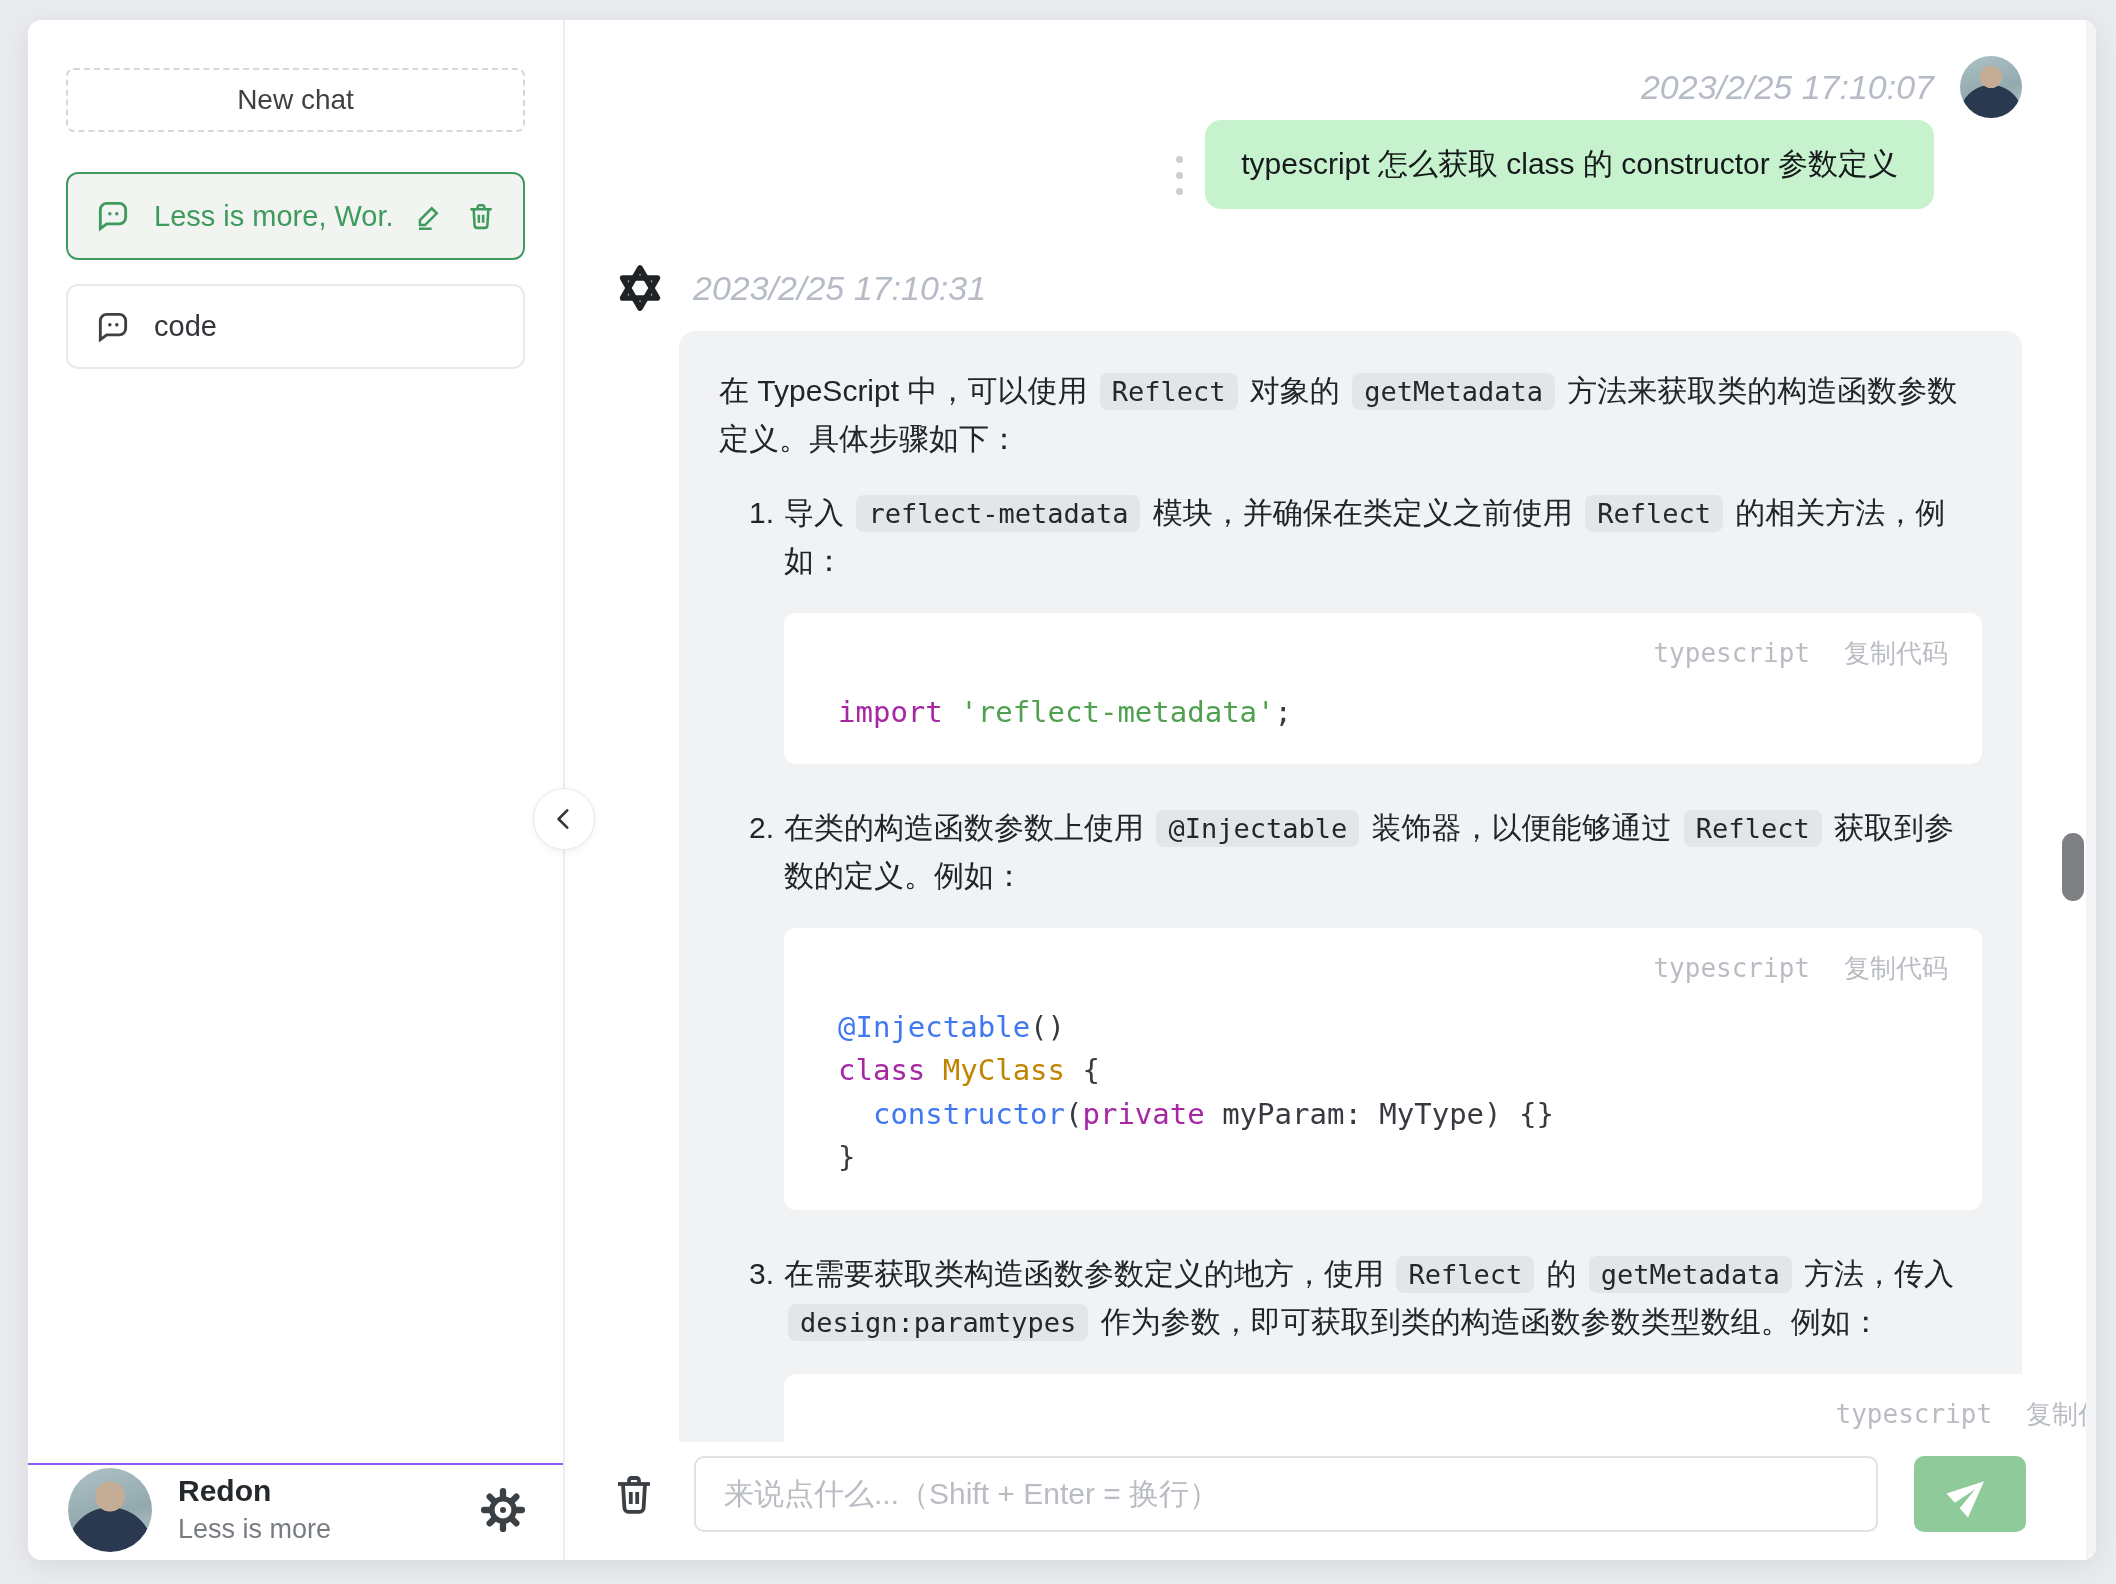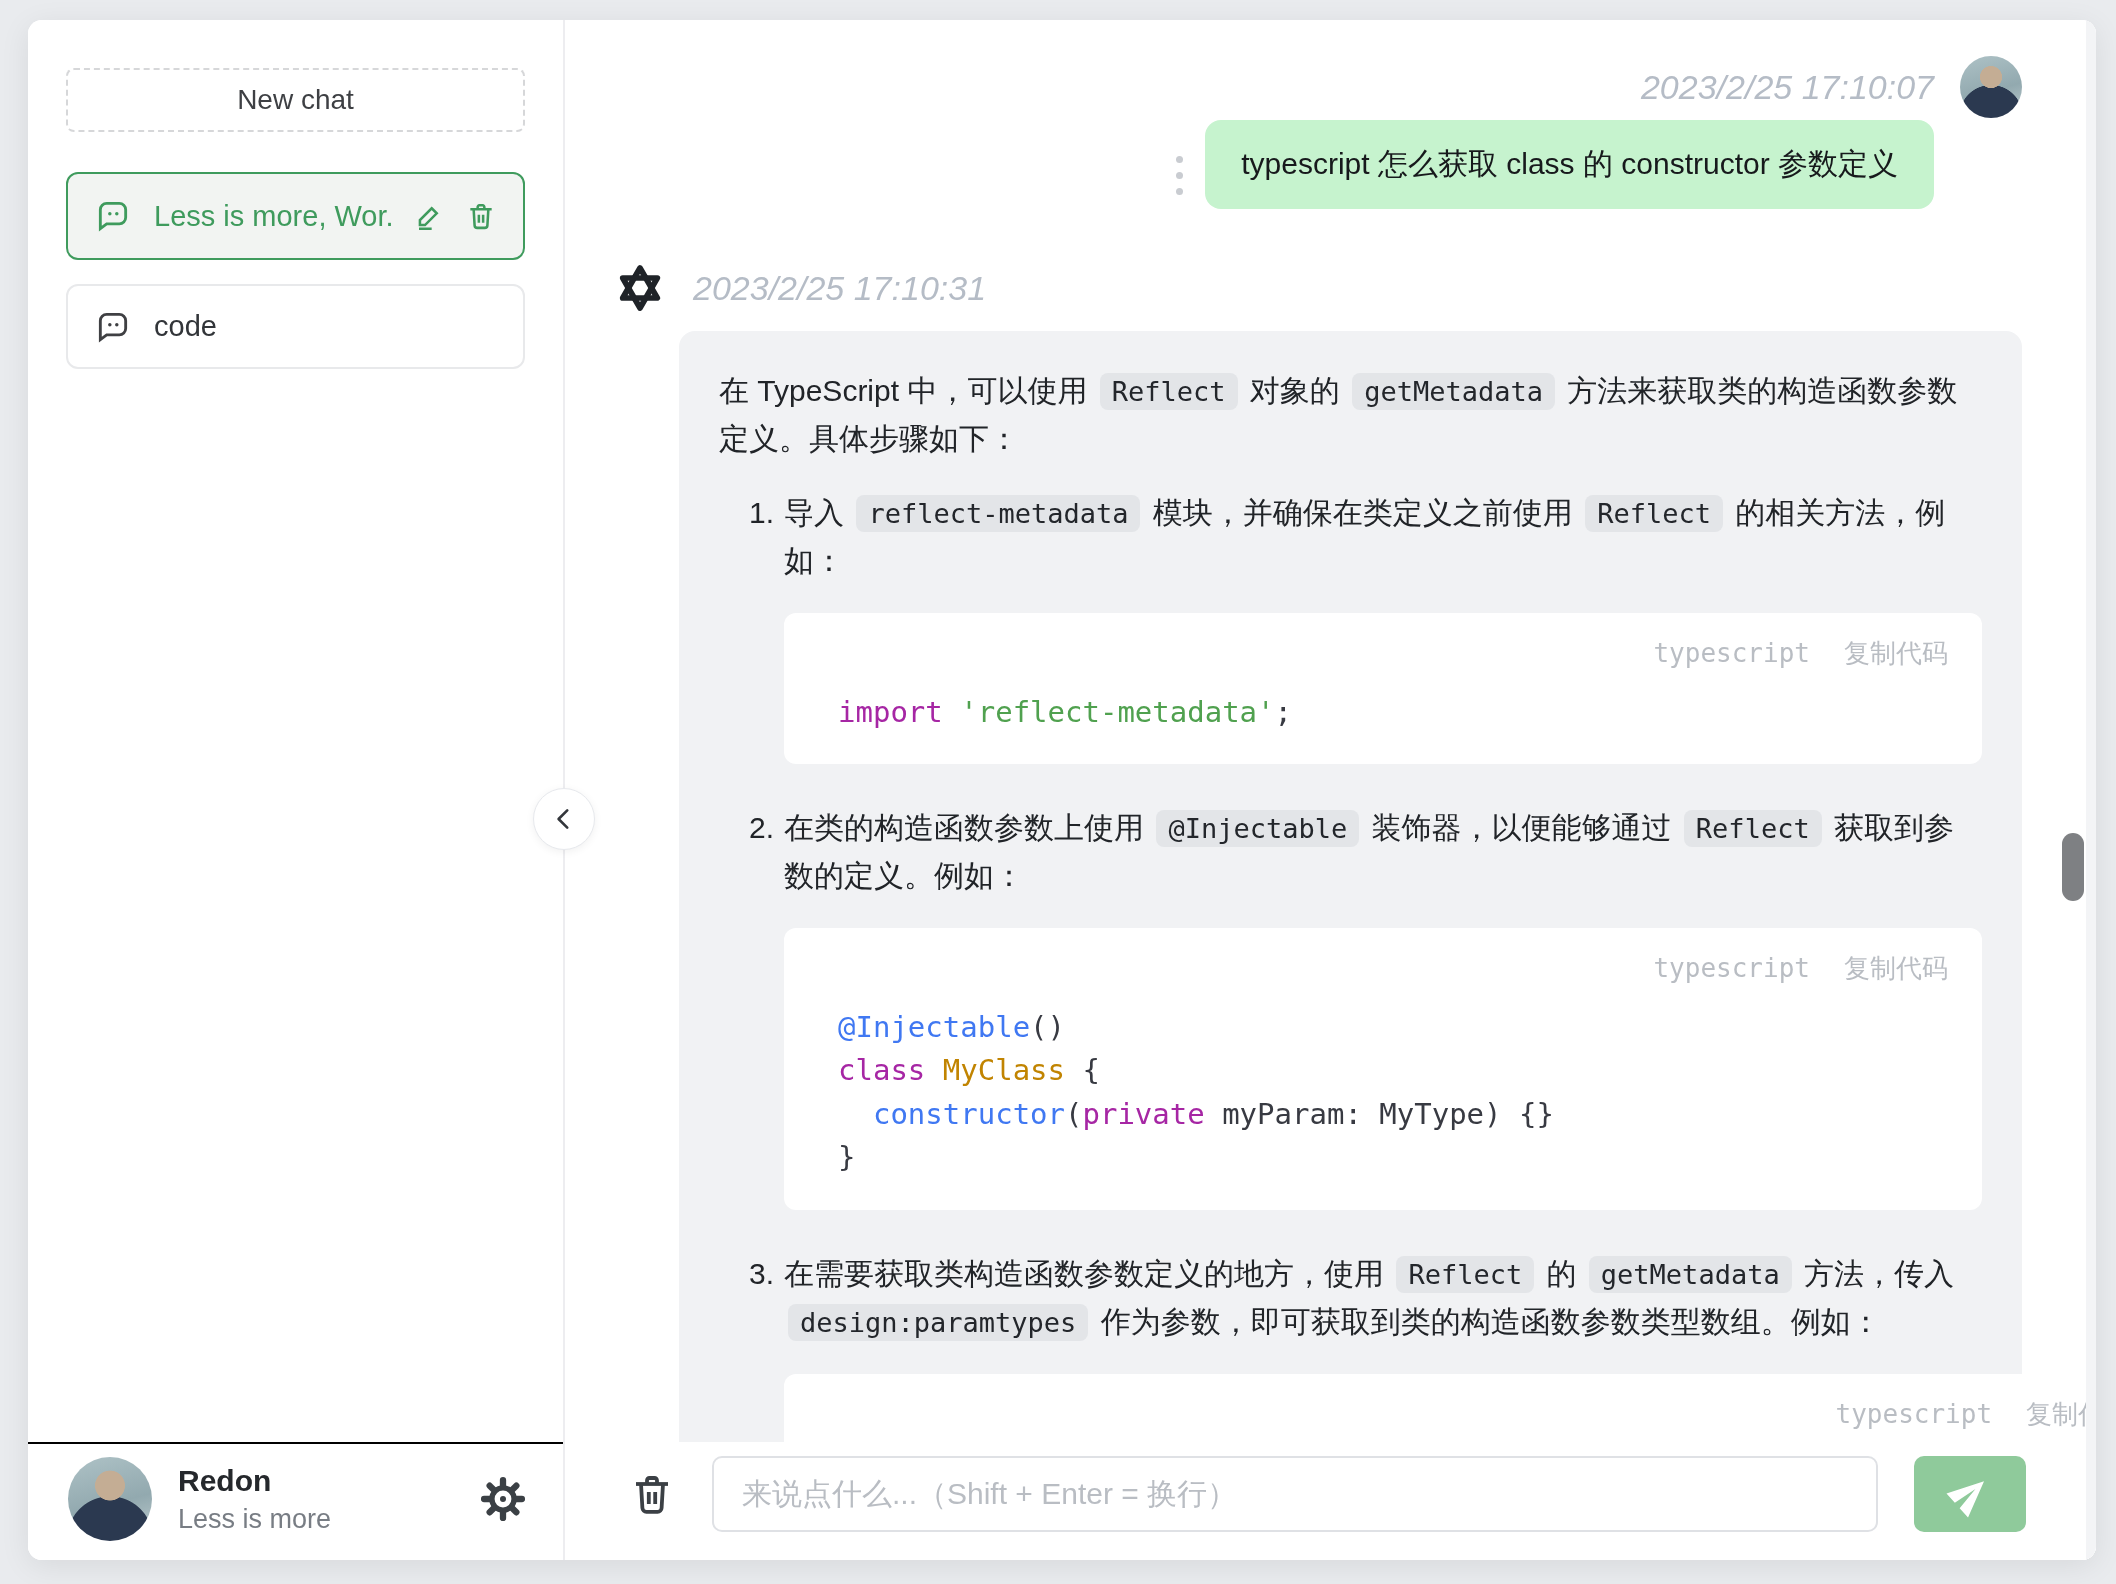--- a/index.html
+++ b/index.html
@@ -29,22 +29,22 @@
   }
   .chat-item + .chat-item { margin-top:24px; height:85px; }
   .chat-item.selected { border-color:var(--accent); background:#f2f4f2; }
   .chat-item .label { flex:1; font-size:29px; color:#323539; white-space:nowrap; overflow:hidden; }
   .chat-item.selected .label { color:var(--accent); }
   .chat-item svg.bubble-ic { width:38px; height:38px; stroke:#3f4043; }
   .chat-item.selected svg.bubble-ic { stroke:var(--accent); }
   .item-actions { display:flex; align-items:center; gap:20px; }
   .item-actions svg { width:32px; height:32px; stroke:var(--accent); cursor:pointer; }
   .sidebar-footer {
-    position:absolute; left:0; right:0; bottom:0; height:118px;
-    border-top:2px solid #000000; display:flex; align-items:center;
+    position:absolute; left:0; right:0; bottom:0; height:97px;
+    border-top:2px solid #8b5cf6; display:flex; align-items:center;
     padding:0 36px 6px 40px; gap:26px; background:#fff;
   }
   .avatar {
     border-radius:50%;
     background:
       radial-gradient(circle at 50% 34%, #c4ad94 0 21%, rgba(0,0,0,0) 22%),
       radial-gradient(circle at 50% 98%, #2b3950 0 46%, rgba(0,0,0,0) 47%),
       linear-gradient(165deg,#aec2c6 0%,#92a9af 55%,#c2cfd2 100%);
   }
   .avatar.big { width:84px; height:84px; }
@@ -102,21 +102,21 @@
   .tok-dark { color:var(--code-dark); }
   .tok-magenta { color:var(--code-magenta); }
   .tok-green { color:var(--code-green); }
   .tok-blue { color:var(--code-blue); }
   .tok-orange { color:var(--code-orange); }
   .tok-comment { color:var(--code-comment); font-style:italic; }
   
   .composer {
     position:absolute; left:0; right:0; bottom:0; height:118px; z-index:5;
     background:#fff; display:flex; align-items:center; gap:36px;
-    padding:0 70px 14px 63px;
+    padding:0 70px 14px 45px;
   }
   .composer .trash-btn { display:flex; cursor:pointer; }
   .composer .trash-btn svg { width:48px; height:48px; stroke:#3b4045; }
   .composer input {
     flex:1; height:76px; border:2px solid #dfe1e5; border-radius:10px;
     font-size:30px; padding:0 28px; color:#33363b; outline:none;
     font-family:inherit; background:#fff;
   }
   .composer input::placeholder { color:#b9bdc3; }
   .send-btn {

